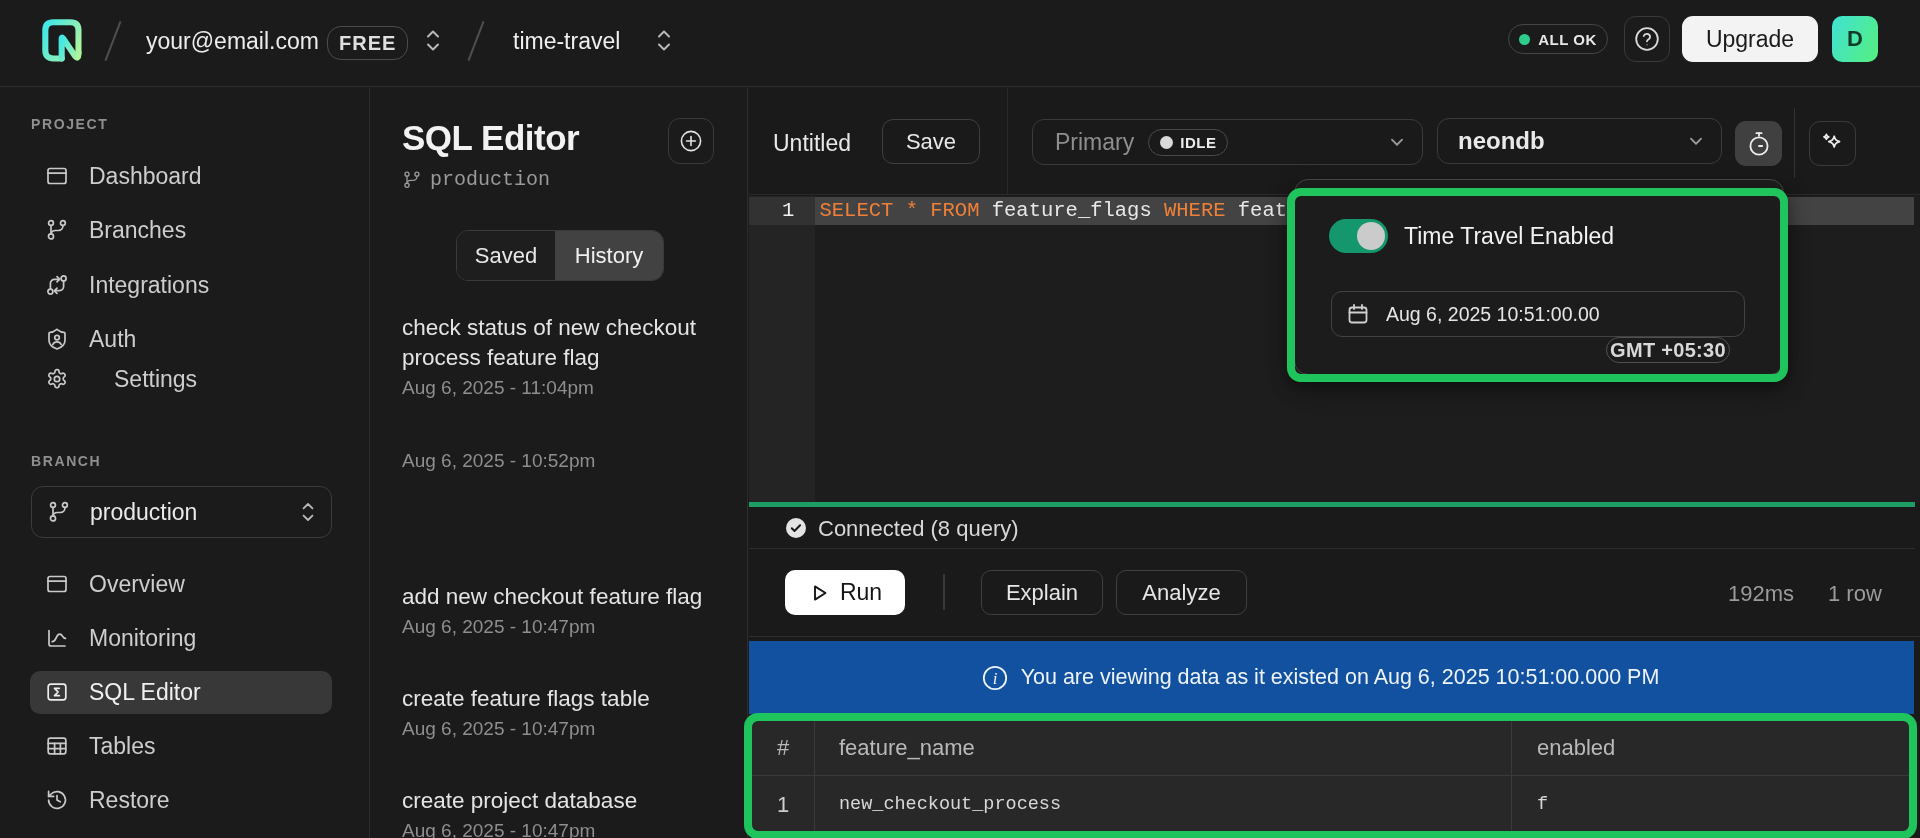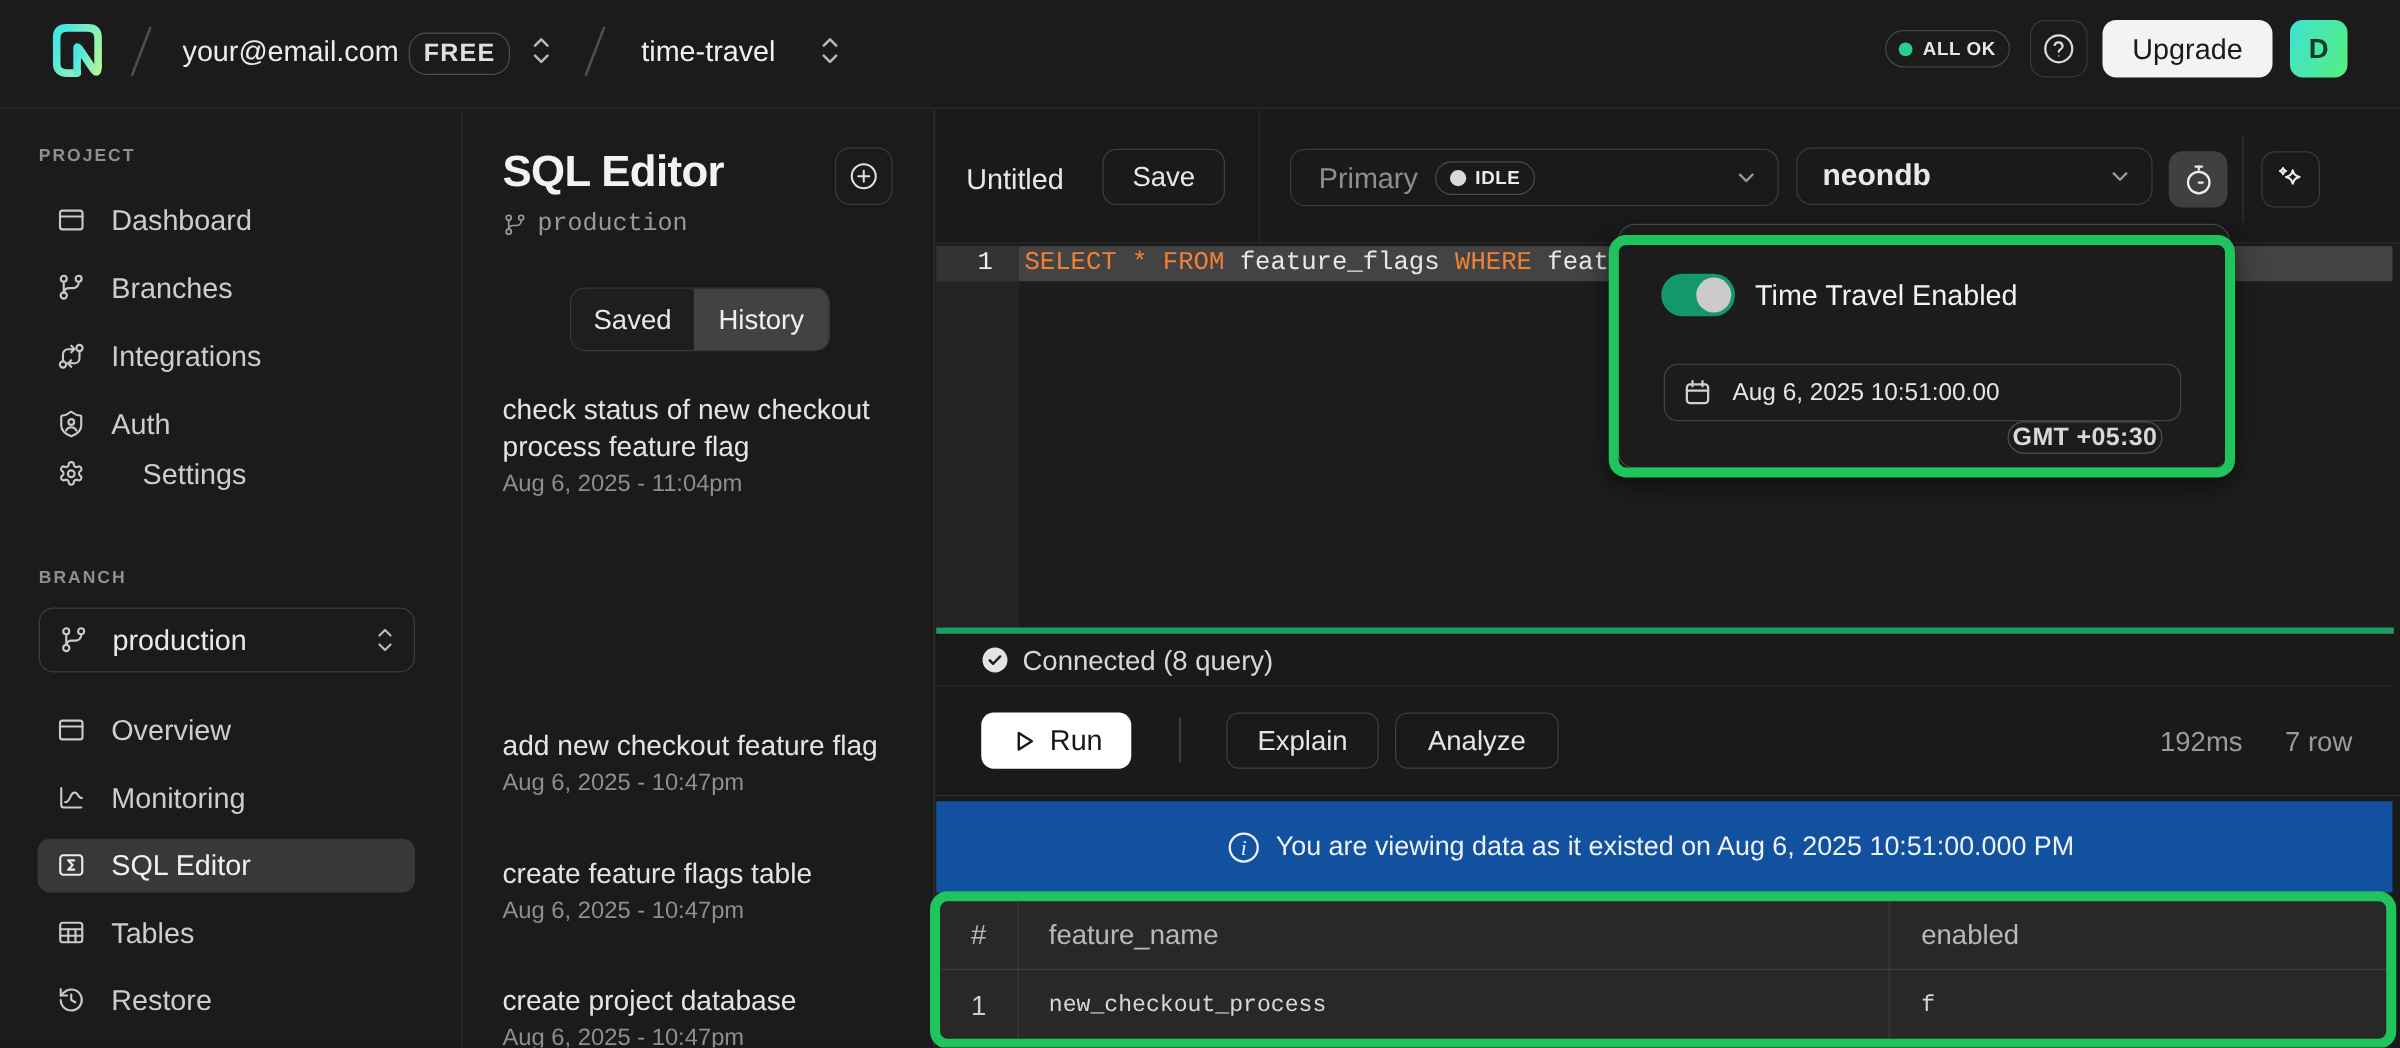--- a/index.html
+++ b/index.html
@@ -188,20 +188,21 @@
 
   <div class="abs" style="left:85px;top:142px;width:208px;height:51px;border:1.5px solid #3a3a3a;border-radius:12px;display:flex;overflow:hidden;">
     <div style="width:98px;background:#1e1e1e;display:flex;align-items:center;justify-content:center;font-size:22px;color:#e8e8e8;">Saved</div>
     <div style="flex:1;background:#424242;display:flex;align-items:center;justify-content:center;font-size:22px;color:#f0f0f0;">History</div>
   </div>
   <div class="abs hitem" style="top:225px;">
     <div class="ht">check status of new checkout<br>process feature flag</div>
     <div class="hd">Aug 6, 2025 - 11:04pm</div>
   </div>
   <div class="abs hitem" style="top:358px;">
+    <div class="hd">Aug 6, 2025 - 10:52pm</div>
   </div>
   <div class="abs hitem" style="top:494px;">
     <div class="ht">add new checkout feature flag</div>
     <div class="hd">Aug 6, 2025 - 10:47pm</div>
   </div>
   <div class="abs hitem" style="top:596px;">
     <div class="ht">create feature flags table</div>
     <div class="hd">Aug 6, 2025 - 10:47pm</div>
   </div>
   <div class="abs hitem" style="top:698px;">
@@ -276,21 +277,21 @@
   <div class="abs" style="left:36px;top:482px;width:120px;height:45px;background:#ffffff;border-radius:10px;display:flex;align-items:center;justify-content:center;gap:10px;">
     <svg width="22" height="22" viewBox="0 0 22 22">
         <path d="M7 4.4v13.2L17.5 11z" fill="none" stroke="#161616" stroke-width="1.9" stroke-linejoin="round"></path>
       </svg>
     <span style="font-size:23px;color:#161616;font-weight:500;">Run</span>
   </div>
   <div class="abs" style="left:194px;top:486px;width:1.5px;height:36px;background:#3a3a3a;"></div>
   <div class="abs" style="left:232px;top:482px;width:122px;height:45px;border:1.5px solid #3f3f3f;border-radius:10px;display:flex;align-items:center;justify-content:center;font-size:22px;color:#e6e6e6;">Explain</div>
   <div class="abs" style="left:367px;top:482px;width:131px;height:45px;border:1.5px solid #3f3f3f;border-radius:10px;display:flex;align-items:center;justify-content:center;font-size:22px;color:#e6e6e6;">Analyze</div>
   <div class="abs" style="left:979px;top:493px;font-size:22px;color:#9b9b9b;">192ms</div>
-  <div class="abs" style="left:1079px;top:493px;font-size:22px;color:#9b9b9b;">7 row</div>
+  <div class="abs" style="left:1079px;top:493px;font-size:22px;color:#9b9b9b;">1 row</div>
 
   <div class="abs" style="left:0;top:548px;width:1171px;height:5px;background:#1a1a1a;border-top:1px solid #2e2e2e;"></div>
   <div class="abs" style="left:0;top:553px;width:1165px;height:73px;background:#11519f;display:flex;align-items:center;justify-content:center;gap:13px;padding-right:22px;">
     <svg width="26" height="26" viewBox="0 0 26 26">
         <circle cx="13" cy="13" r="11.2" stroke="#eef3fa" stroke-width="1.8" fill="none"></circle>
         <text x="13" y="19" text-anchor="middle" font-family="Liberation Serif" font-style="italic" font-size="17" fill="#eef3fa">i</text>
       </svg>
     <span style="font-size:21.5px;color:#eef3fa;">You are viewing data as it existed on Aug 6, 2025 10:51:00.000 PM</span>
   </div>
 

